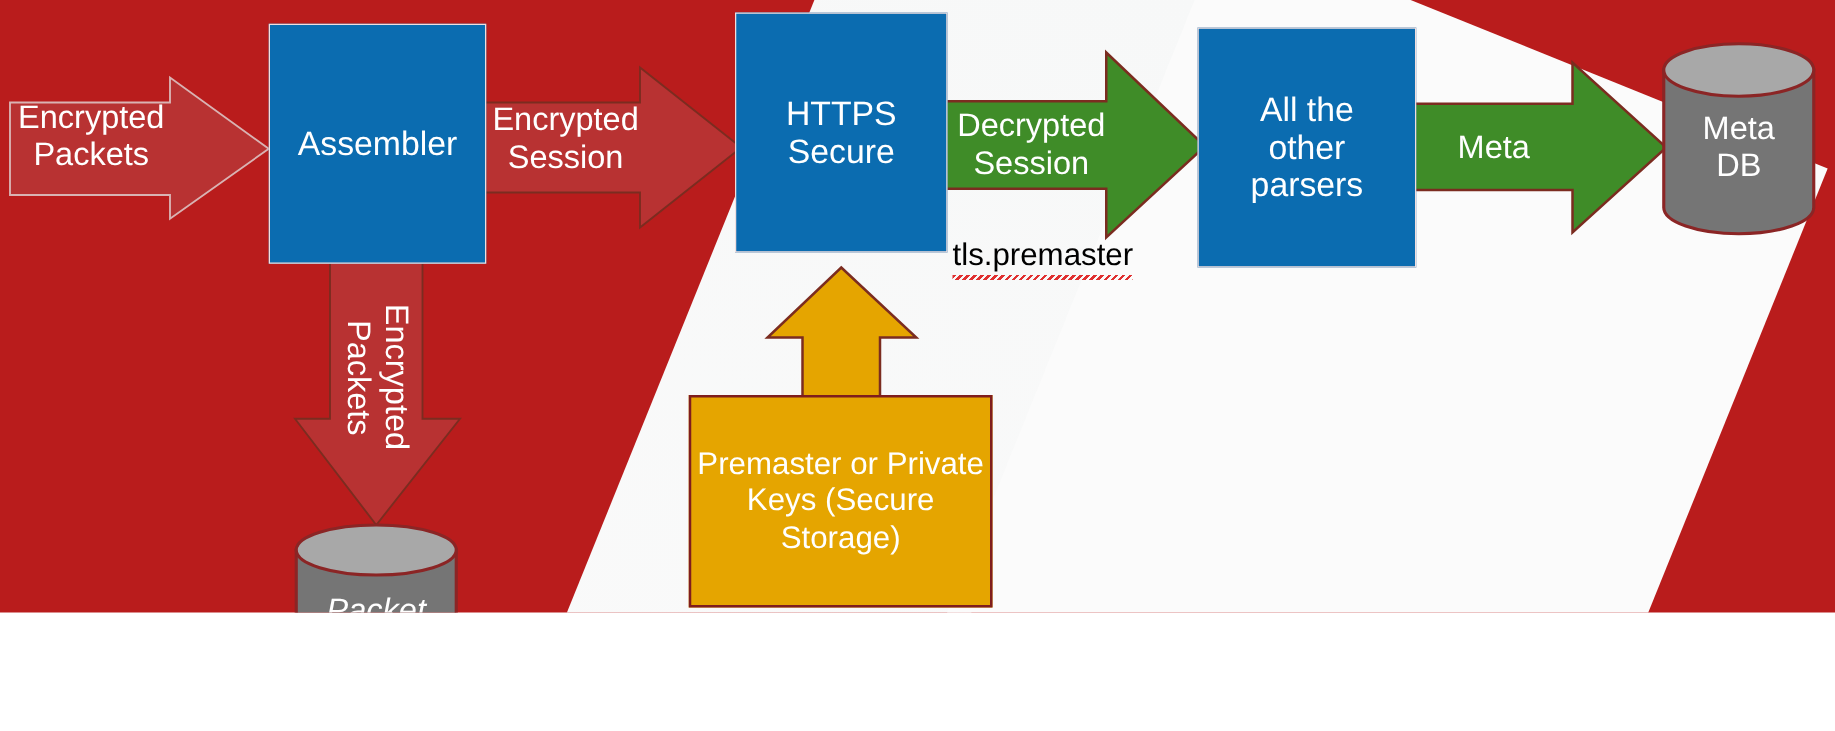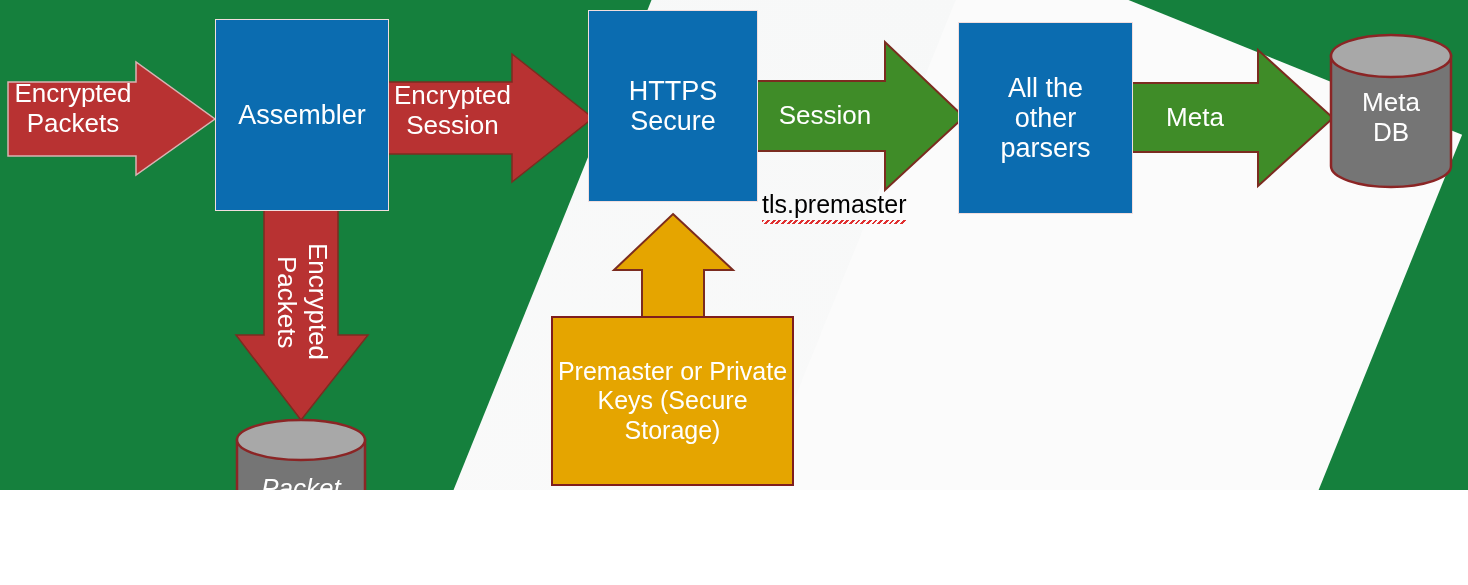--- a/index.html
+++ b/index.html
@@ -2,21 +2,21 @@
 <html><head>
 <meta charset="utf-8">
 <style>
   html,body{margin:0;padding:0;}
   body{
     width:1468px;height:585px;
     background:#ffffff;
     font-family:"Liberation Sans", sans-serif;
     overflow:hidden;
   }
-  #stage{position:relative;width:1468px;height:490px;overflow:hidden;background:#15803d;}
+  #stage{position:relative;width:1468px;height:490px;overflow:hidden;background:#b91c1c;}
 
   
   .watermark{
     position:absolute;top:-120px;left:700px;
     width:300px;height:900px;
     background:linear-gradient(180deg,#f7f8f8 0%,#fafafa 100%);
     transform:rotate(22deg);
     transform-origin:top left;
     pointer-events:none;
   }
@@ -140,20 +140,21 @@
     <span>Encrypted</span>
     <span>Packets</span>
   </div>
 
   <div class="arrowwrap" style="left:752px;top:40px;width:216px;height:152px;">
     <svg width="216" height="152" viewBox="0 0 216 152">
       <polygon points="0,41 133,41 133,2 212,77 133,150 133,111 0,111" fill="#3f8c28" stroke="#7b2c20" stroke-width="2"></polygon>
     </svg>
   </div>
   <div class="alabel" style="left:755px;top:84px;width:140px;height:64px;">
+    <span>Decrypted</span>
     <span>Session</span>
   </div>
 
   <div class="arrowwrap" style="left:612px;top:212px;width:124px;height:116px;">
     <svg width="124" height="116" viewBox="0 0 124 116">
       <polygon points="61,2 121,58 92,58 92,114 30,114 30,58 2,58" fill="#e5a500" stroke="#7b2c20" stroke-width="2"></polygon>
     </svg>
   </div>
 
   <div class="arrowwrap" style="left:1128px;top:48px;width:208px;height:140px;">

